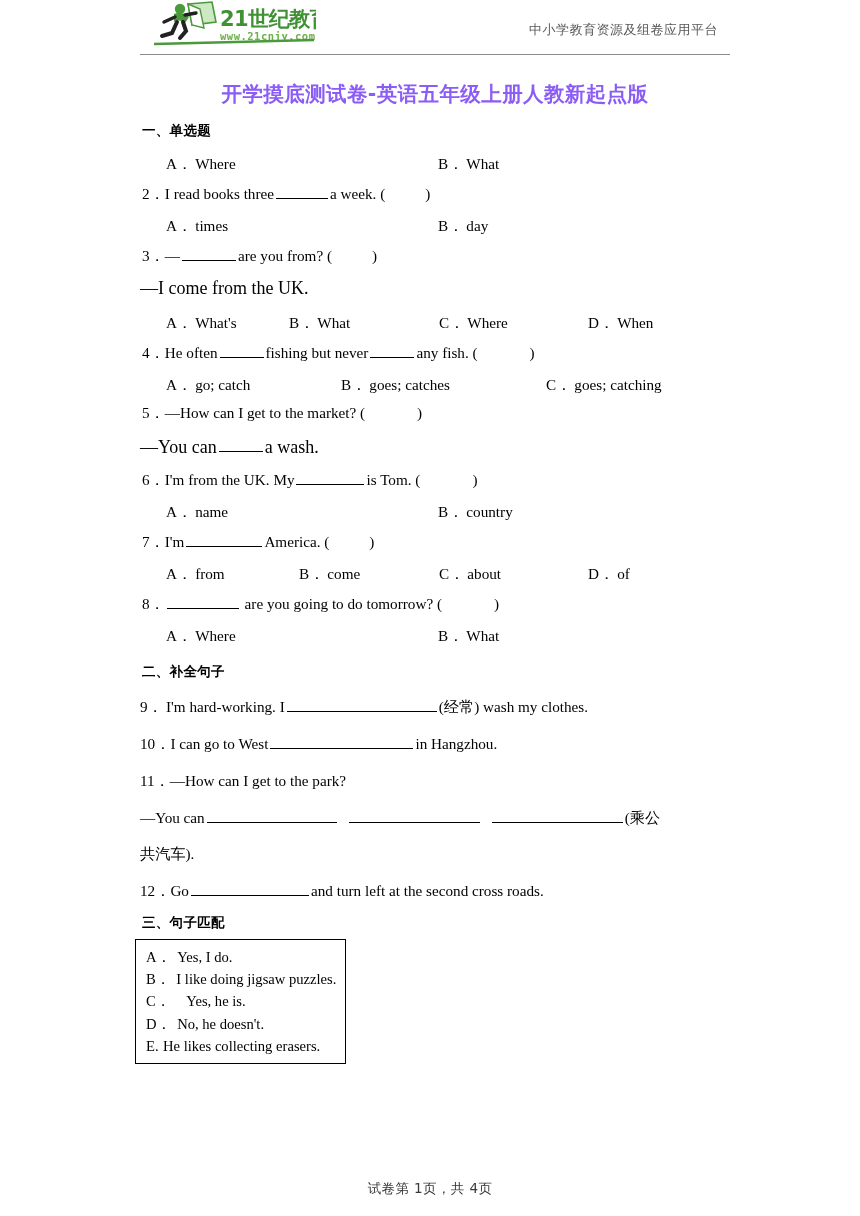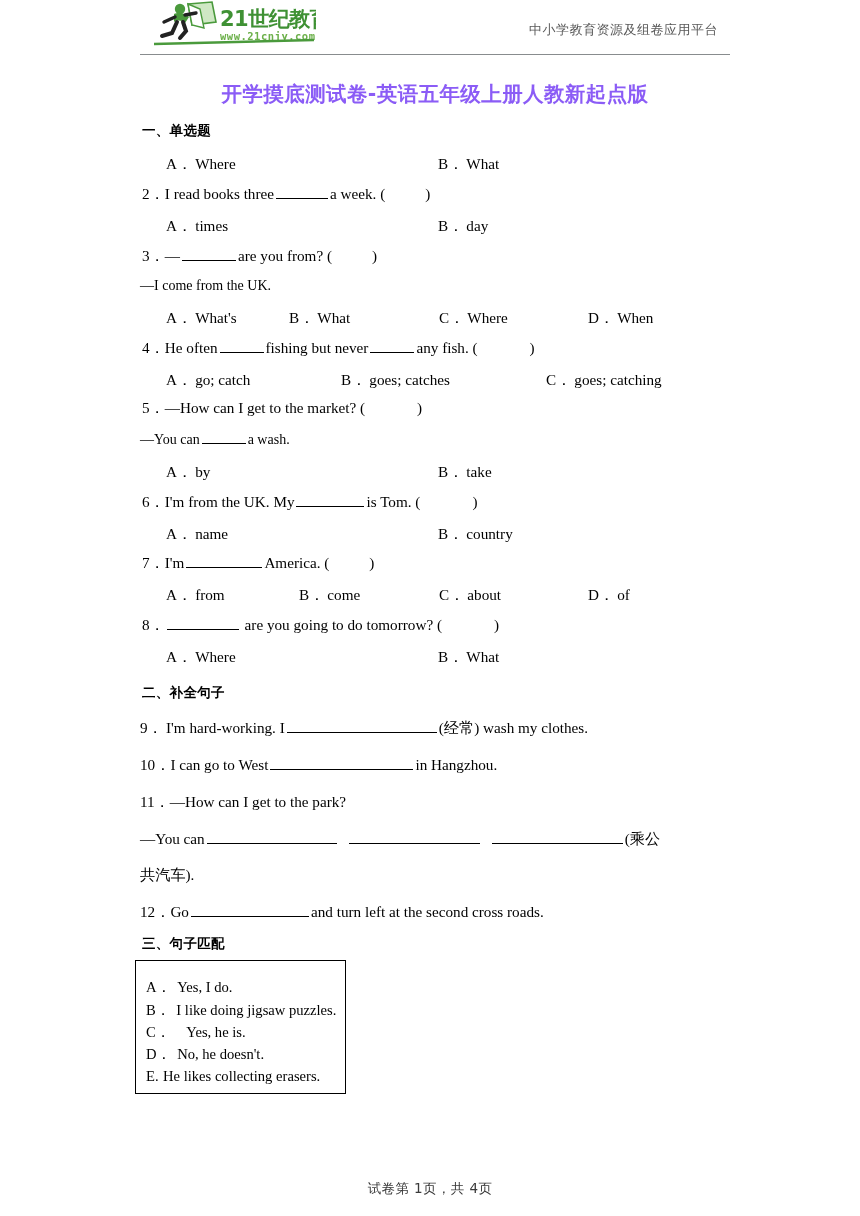--- a/index.html
+++ b/index.html
@@ -86,21 +86,21 @@
     white-space: nowrap;
   }
   .q-stem {
     padding-left: 2px;
   }
   .q-num {
     display: inline-block;
     min-width: 22px;
   }
   .q-cont {
-    font-size: 14px;
+    font-size: 18px;
     margin-top: 14px;
     padding-left: 0px;
     white-space: nowrap;
   }
   .blank {
     display: inline-block;
     border-bottom: 1.1px solid #000;
     vertical-align: baseline;
     height: 0.92em;
     margin: 0 2px;
@@ -135,21 +135,21 @@
     white-space: nowrap;
   }
   .fq .q-num { min-width: 26px; display: inline-block; }
 
   
   .match-box {
     margin-top: 7px;
     margin-left: -5px;
     width: 211px;
     border: 1.3px solid #000;
-    padding: 15px 0 6px 10px;
+    padding: 6px 0 6px 10px;
     box-sizing: border-box;
     font-size: 14.6px;
     line-height: 1.52;
   }
   .match-line { white-space: nowrap; }
   .match-line .mlbl { display: inline-block; min-width: 22px; }
   .match-line.tight .mlbl { min-width: 14px; }
   .match-line .mind { display: inline-block; width: 6px; }
 
   
@@ -243,24 +243,20 @@
   </div>
 
   <div class="q">
     <span class="q-stem">
       <span class="q-num">5．</span><span>—How can I get to the market? (</span><span class="paren-gap"></span><span>)</span>
     </span>
   </div>
   <div class="q-cont">
     <span>—You can</span><span class="blank" style="width:44px"></span><span>a wash.</span>
   </div>
-  <div class="opts">
-    <span class="opt" style="left:26px"><span class="lbl">A．</span><span>by</span></span>
-    <span class="opt" style="left:298px"><span class="lbl">B．</span><span>take</span></span>
-  </div>
 
   <div class="q">
     <span class="q-stem">
       <span class="q-num">6．</span><span>I'm from the UK. My</span><span class="blank" style="width:68px"></span><span>is Tom. (</span><span class="paren-gap"></span><span>)</span>
     </span>
   </div>
   <div class="opts">
     <span class="opt" style="left:26px"><span class="lbl">A．</span><span>name</span></span>
     <span class="opt" style="left:298px"><span class="lbl">B．</span><span>country</span></span>
   </div>

